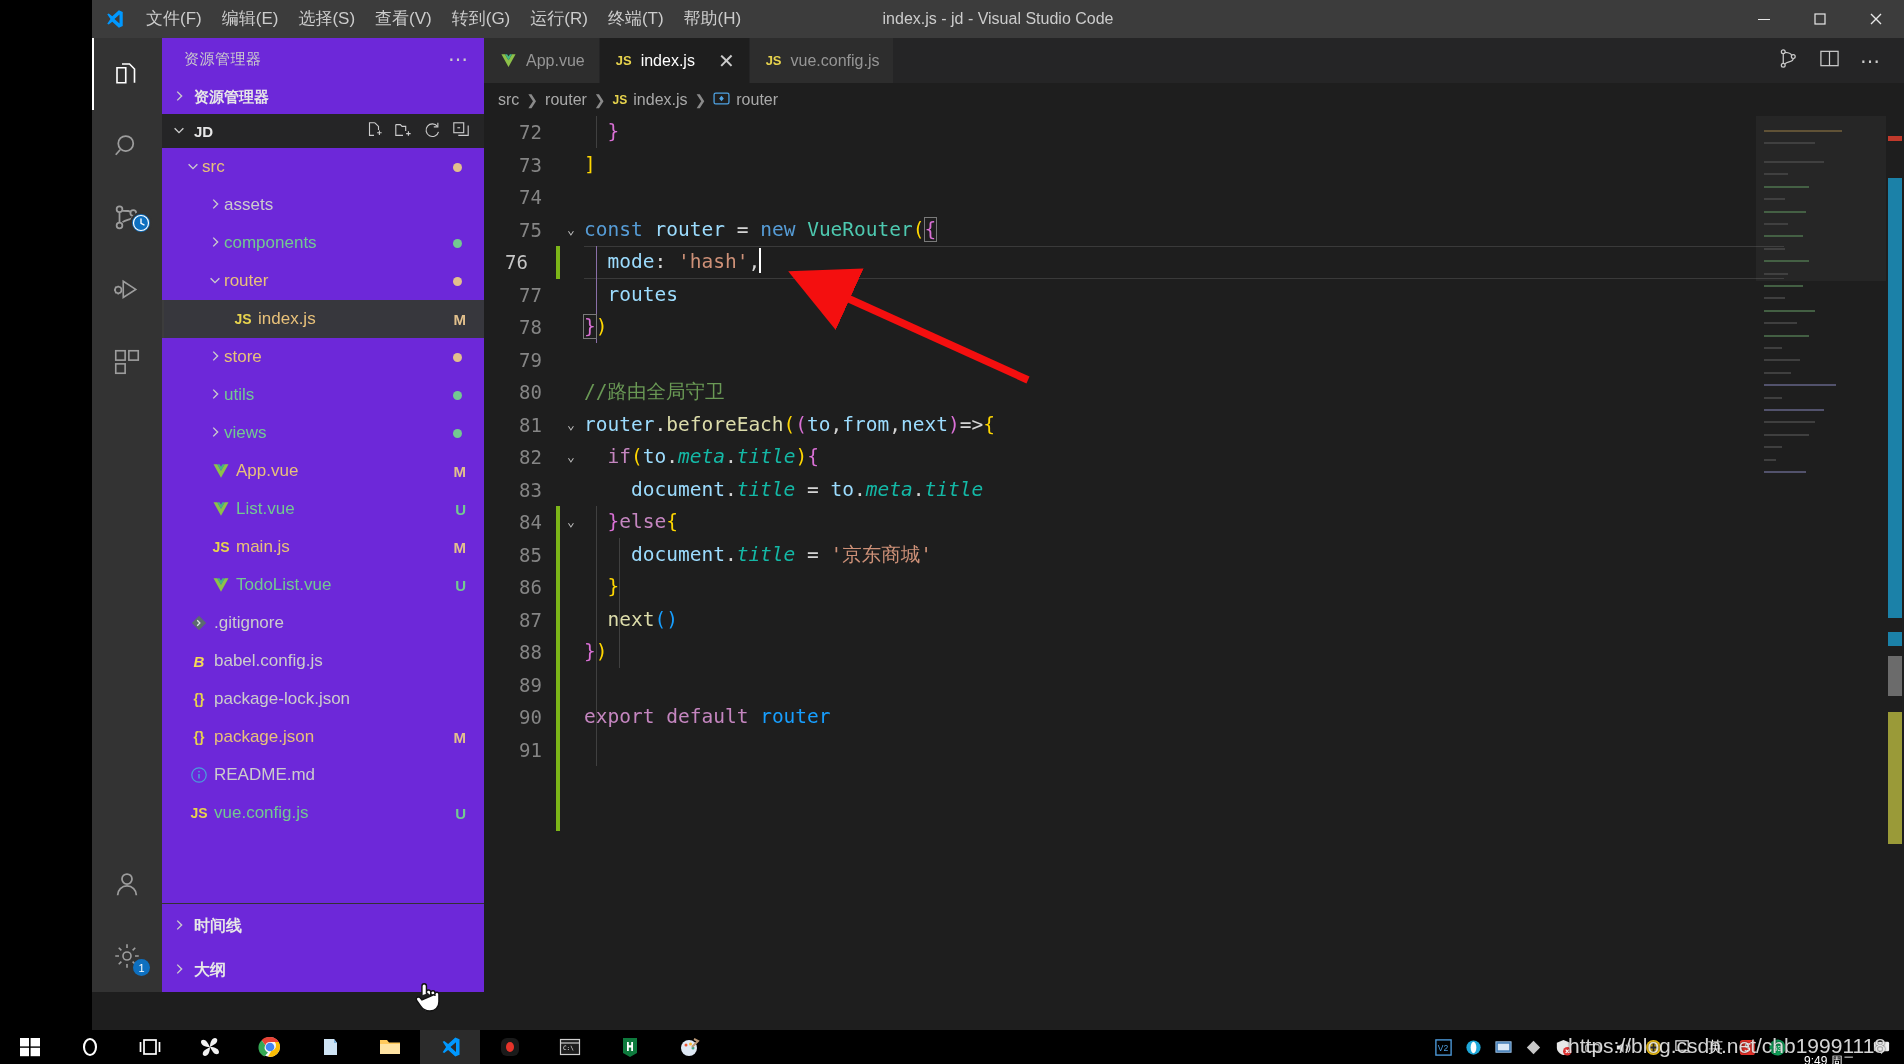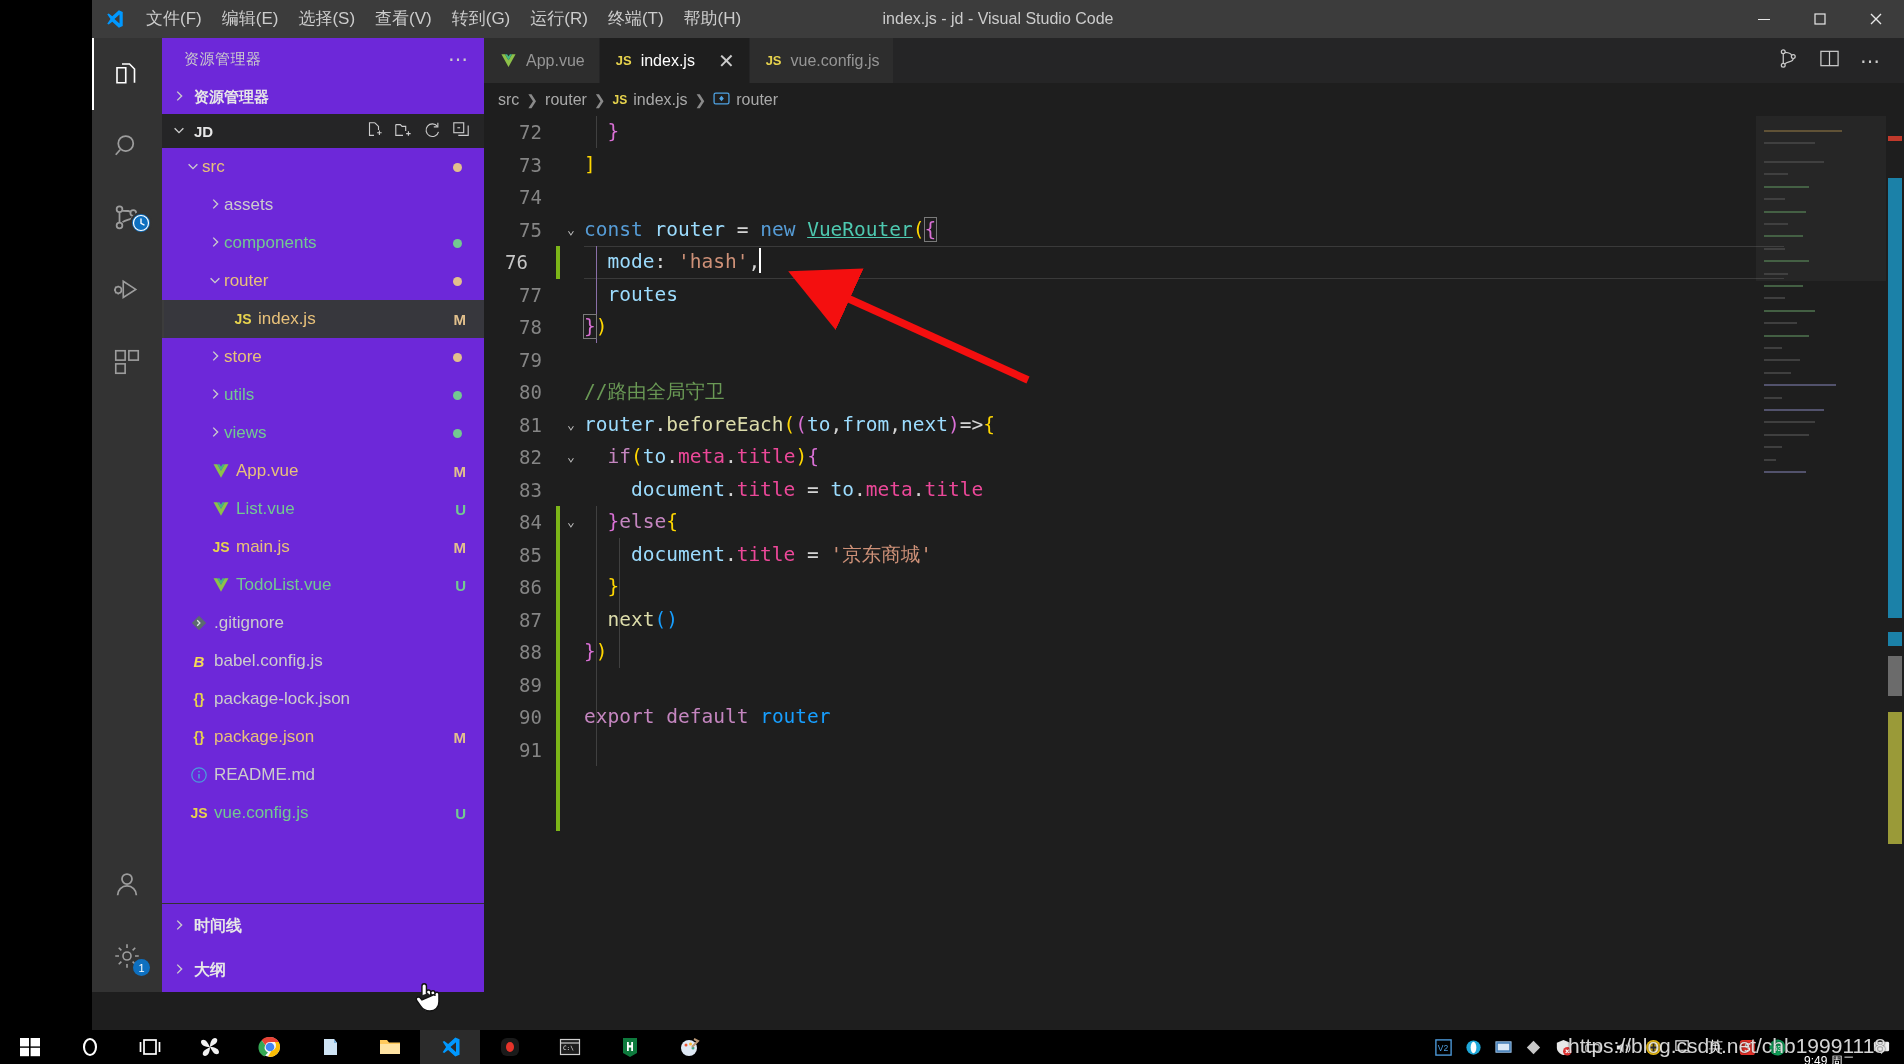--- a/index.html
+++ b/index.html
@@ -155,28 +155,28 @@
   .guide.active { background: #8a6fa8; }
   .green-bar { position: absolute; left: 72px; width: 4px; background: #7cb518; }
   .caret { display:inline-block; width: 2px; height: 25px; background: #ffffff; vertical-align: -5px; margin-left: -1px; }
   .bracket-box { outline: 1px solid #7a7a7a; }
 
   
   .t-kw { color: #569cd6; }        
   .t-kwp { color: #c586c0; }       
   .t-var { color: #9cdcfe; }       
   .t-fn { color: #dcdcaa; }        
-  .t-cls { color: #4ec9b0; text-decoration: underline; }       
+  .t-cls { color: #4ec9b0; }       
   .t-str { color: #ce9178; }       
   .t-cmt { color: #6a9955; }       
   .t-op { color: #d4d4d4; }
   .t-y { color: #ffd700; }
   .t-p { color: #da70d6; }
   .t-b { color: #179fff; }
-  .t-prop { color: #ec4899; }
+  .t-prop { color: #14b8a6; font-style: italic; }
 
   
   .minimap { position: absolute; right: 18px; top: 0; width: 130px; height: 100%; }
   .mm-line { position: absolute; height: 2px; background: #454545; opacity:.85; }
   .mm-line.c1 { background: #4a6b4a; }
   .mm-line.c2 { background: #5c5c7a; }
   .mm-line.c3 { background: #6b5a3a; }
   .mm-slider { position:absolute; left:0; right:0; top:0; height: 165px; background: rgba(121,121,121,.1); }
   .or-mark { position: absolute; right: 2px; width: 14px; height: 5px; }
 

